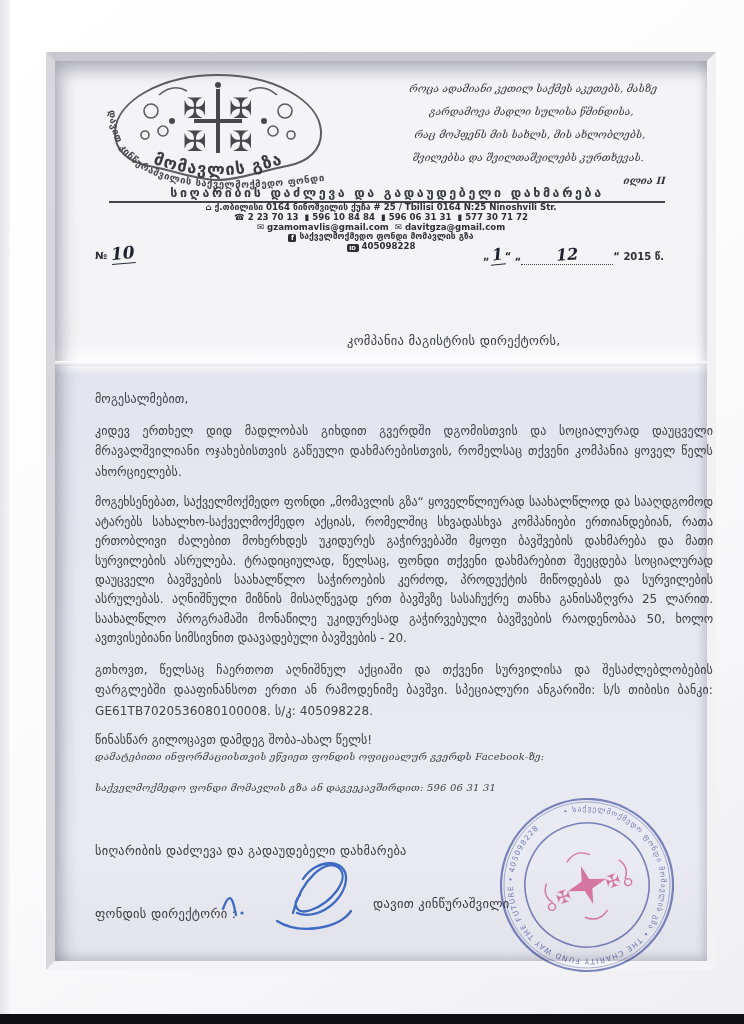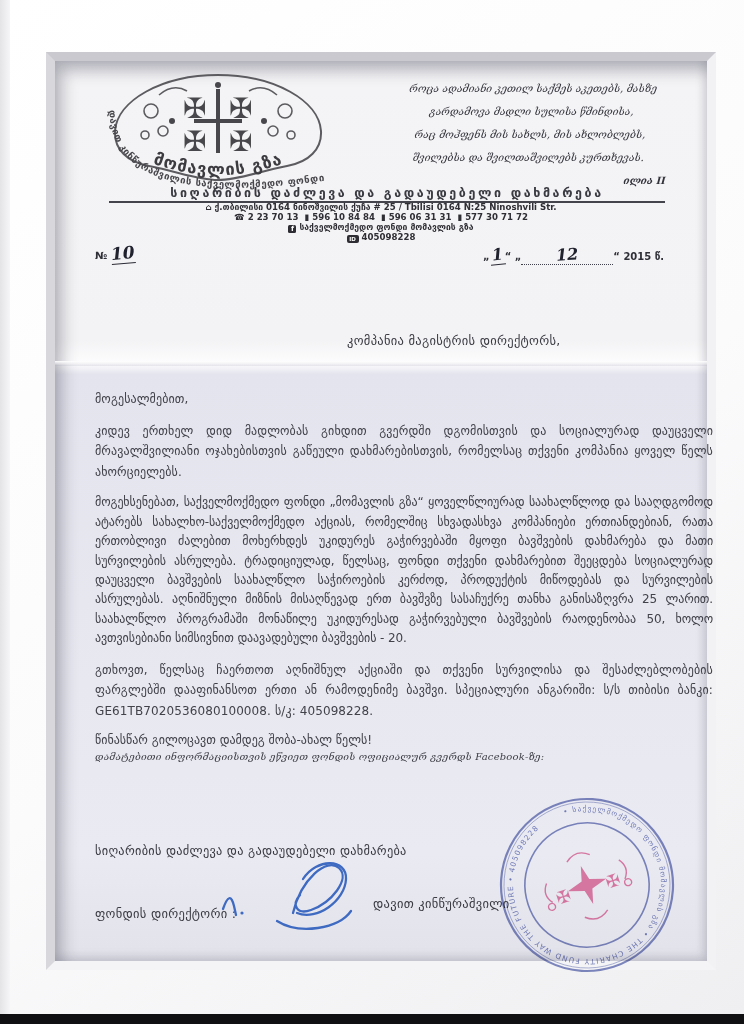--- a/index.html
+++ b/index.html
@@ -173,20 +173,26 @@
           <span class="ic">☎</span>
           <span>2 23 70 13</span>&nbsp;
           <span class="ic">▮</span>
           <span>596 10 84 84</span>&nbsp;
           <span class="ic">▮</span>
           <span>596 06 31 31</span>&nbsp;
           <span class="ic">▮</span>
           <span>577 30 71 72</span>
         </div>
         <div>
+          <span class="ic">✉</span>
+          <span>gzamomavlis@gmail.com</span>&nbsp;
+          <span class="ic">✉</span>
+          <span>davitgza@gmail.com</span>
+        </div>
+        <div>
           <span class="fb-ic">f</span>
           <span>საქველმოქმედო ფონდი მომავლის გზა</span>
         </div>
         <div>
           <span class="id-ic">ID</span>
           <span>405098228</span>
         </div>
       </div>
 
       <div class="doc-number">
@@ -203,20 +209,21 @@
 
       <div class="bodytext">
         <p class="para">მოგესალმებით,</p>
         <p class="para">კიდევ ერთხელ დიდ მადლობას გიხდით გვერდში დგომისთვის და სოციალურად დაუცველი მრავალშვილიანი ოჯახებისთვის გაწეული დახმარებისთვის, რომელსაც თქვენი კომპანია ყოველ წელს ახორციელებს.</p>
         <p class="para tight">მოგეხსენებათ, საქველმოქმედო ფონდი „მომავლის გზა“ ყოველწლიურად საახალწლოდ და სააღდგომოდ ატარებს სახალხო-საქველმოქმედო აქციას, რომელშიც სხვადასხვა კომპანიები ერთიანდებიან, რათა ერთობლივი ძალებით მოხერხდეს უკიდურეს გაჭირვებაში მყოფი ბავშვების დახმარება და მათი სურვილების ასრულება. ტრადიციულად, წელსაც, ფონდი თქვენი დახმარებით შეეცდება სოციალურად დაუცველი ბავშვების საახალწლო საჭიროების კერძოდ, პროდუქტის მიწოდებას და სურვილების ასრულებას. აღნიშნული მიზნის მისაღწევად ერთ ბავშვზე სასაჩუქრე თანხა განისაზღვრა 25 ლარით. საახალწლო პროგრამაში მონაწილე უკიდურესად გაჭირვებული ბავშვების რაოდენობაა 50, ხოლო ავთვისებიანი სიმსივნით დაავადებული ბავშვების - 20.</p>
         <p class="para">გთხოვთ, წელსაც ჩაერთოთ აღნიშნულ აქციაში და თქვენი სურვილისა და შესაძლებლობების ფარგლებში დააფინანსოთ ერთი ან რამოდენიმე ბავშვი. სპეციალური ანგარიში: ს/ს თიბისი ბანკი: GE61TB7020536080100008. ს/კ: 405098228.</p>
         <p class="closing">წინასწარ გილოცავთ დამდეგ შობა-ახალ წელს!</p>
       </div>
 
       <div class="note note1">დამატებითი ინფორმაციისთვის ეწვიეთ ფონდის ოფიციალურ გვერდს Facebook-ზე:</div>
+      <div class="note note2">საქველმოქმედო ფონდი მომავლის გზა  ან  დაგვეკავშირდით: 596 06 31 31</div>
 
       <div class="footer-motto">სიღარიბის დაძლევა და გადაუდებელი დახმარება</div>
 
       <div class="sig-label">ფონდის დირექტორი :</div>
       <svg class="sig-svg" width="170" height="95" viewBox="0 0 170 95">
         <g fill="none" stroke="#3e6ac2" stroke-width="2.3" stroke-linecap="round">
           <path d="M8,56 q7,-20 11,-3 l2,9"></path>
           <circle cx="27" cy="60" r="1.6" fill="#3e6ac2" stroke="none"></circle>
           <path d="M78,60 C86,26 112,4 124,15 C136,26 116,50 96,57 C82,62 76,52 85,42"></path>
           <path d="M88,26 C102,4 132,6 131,26 C130,48 102,68 82,60"></path>

